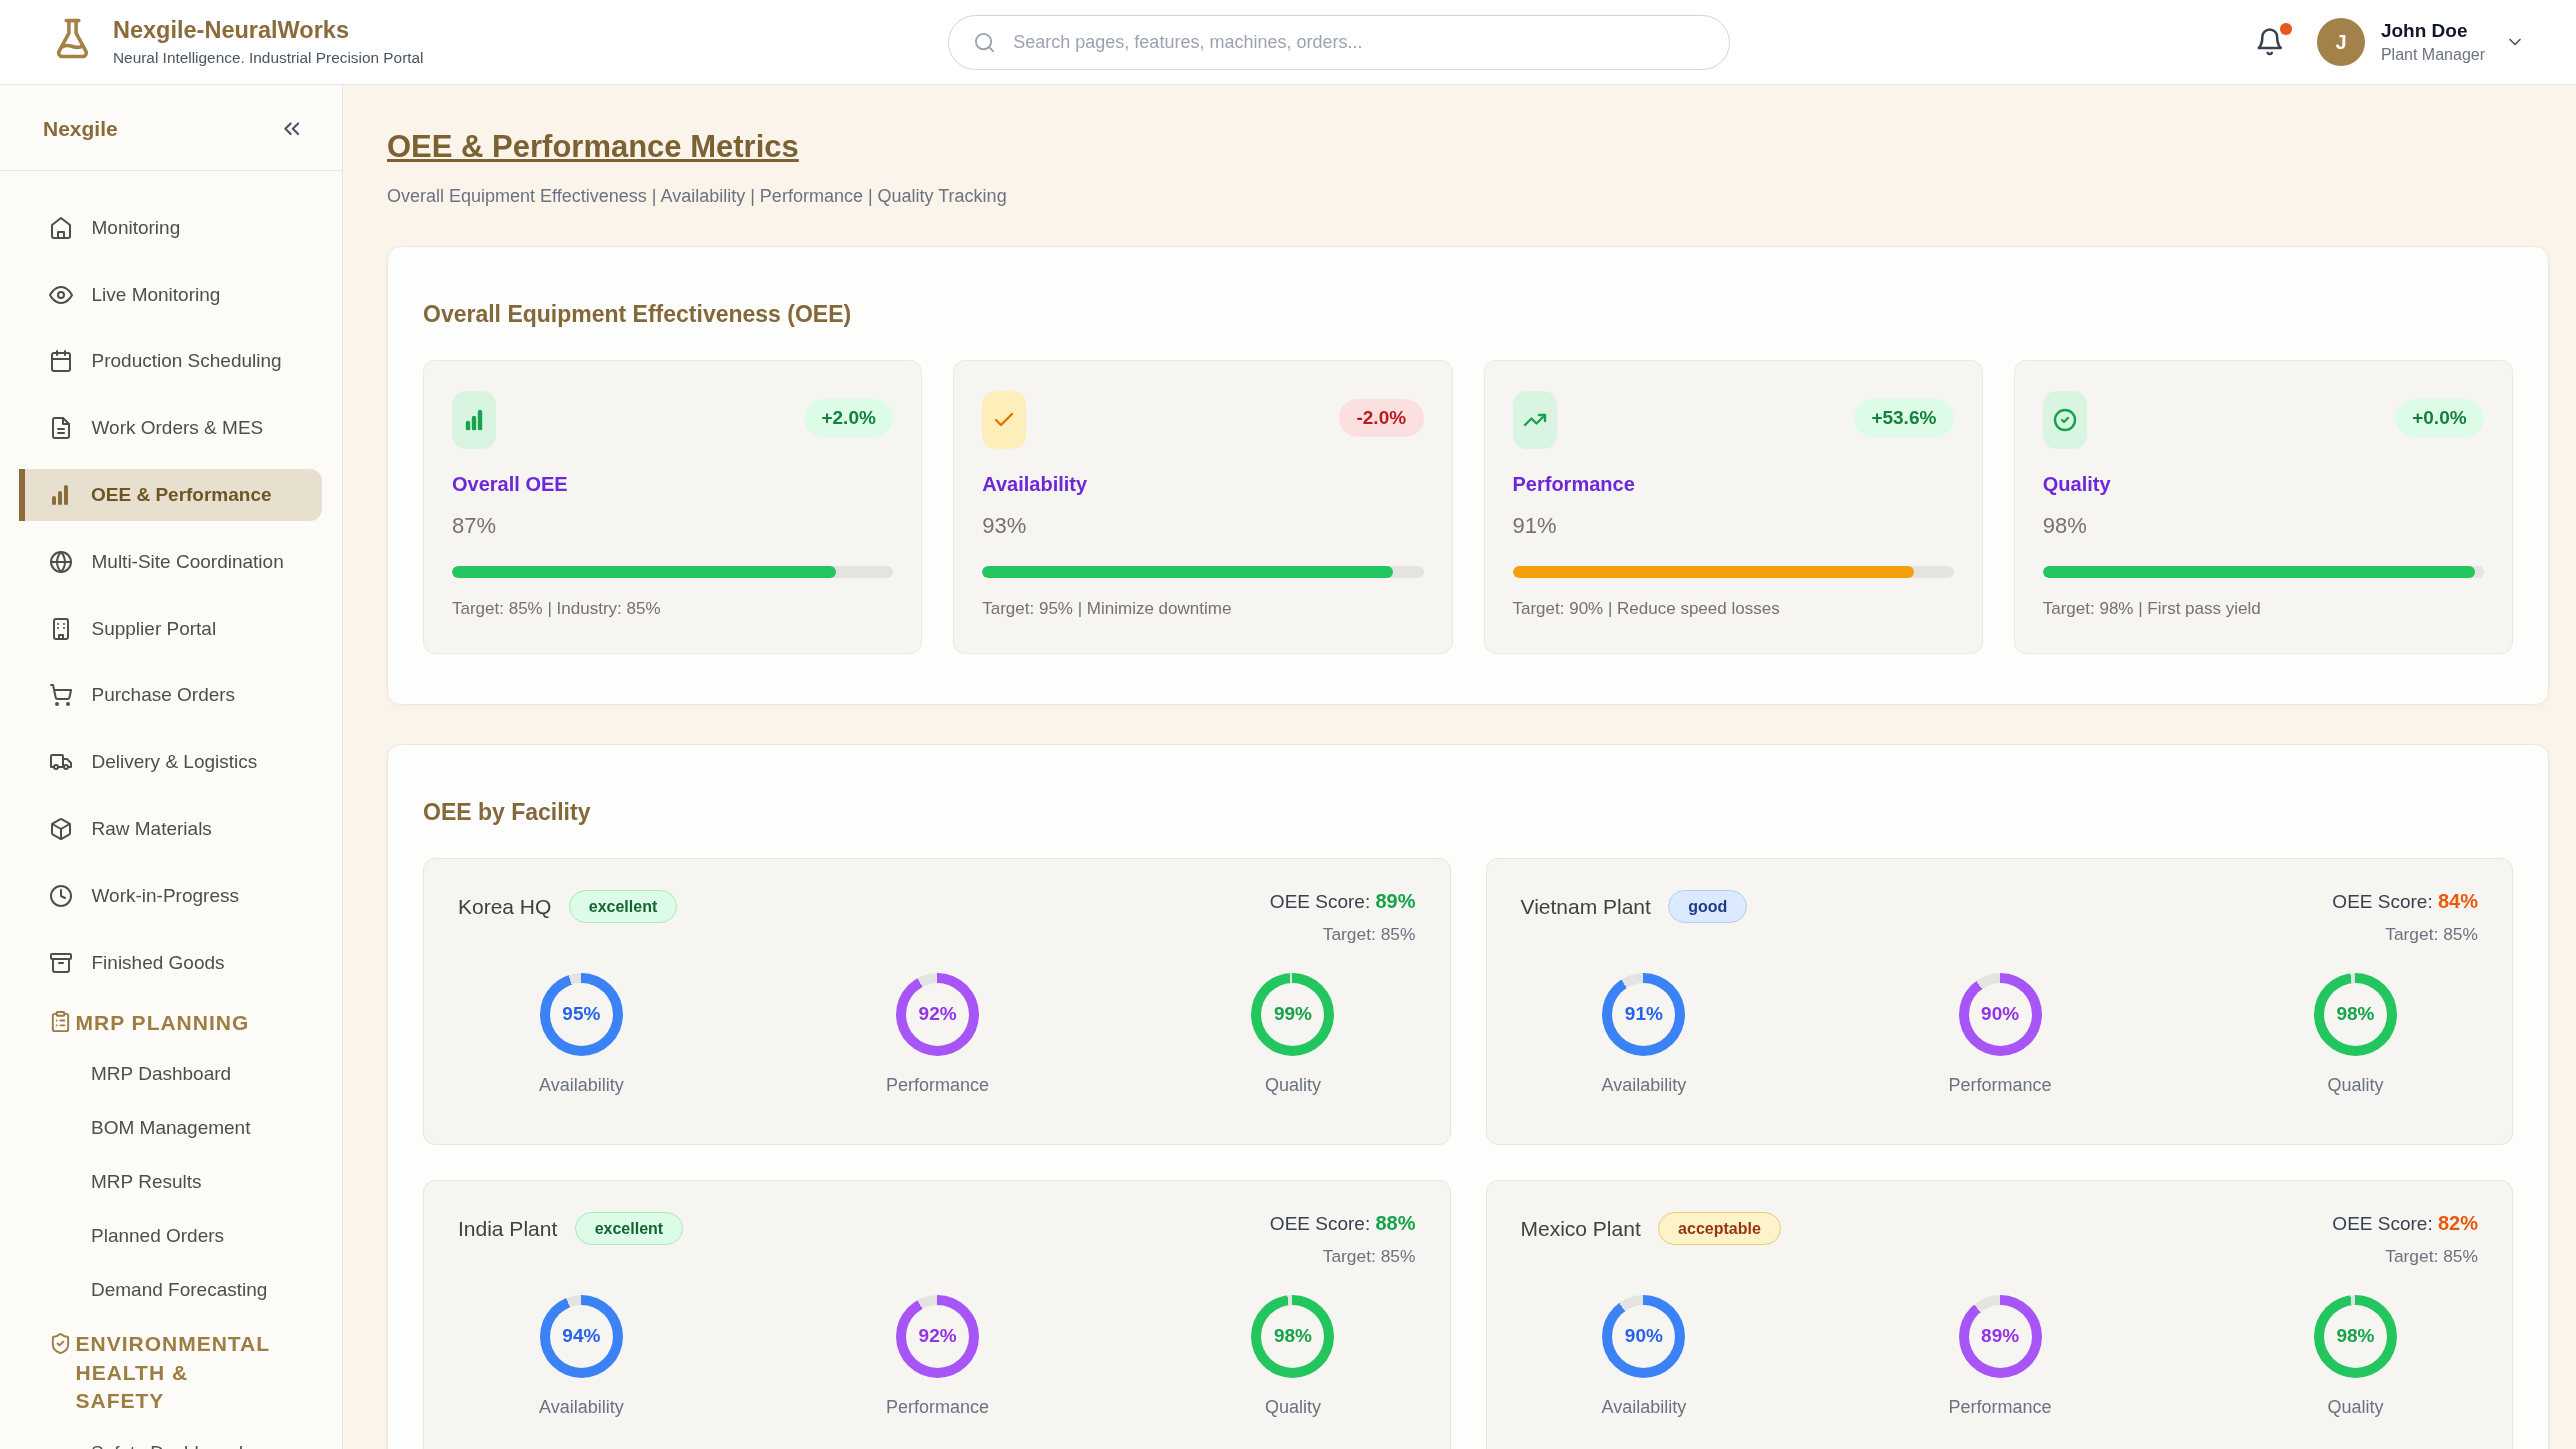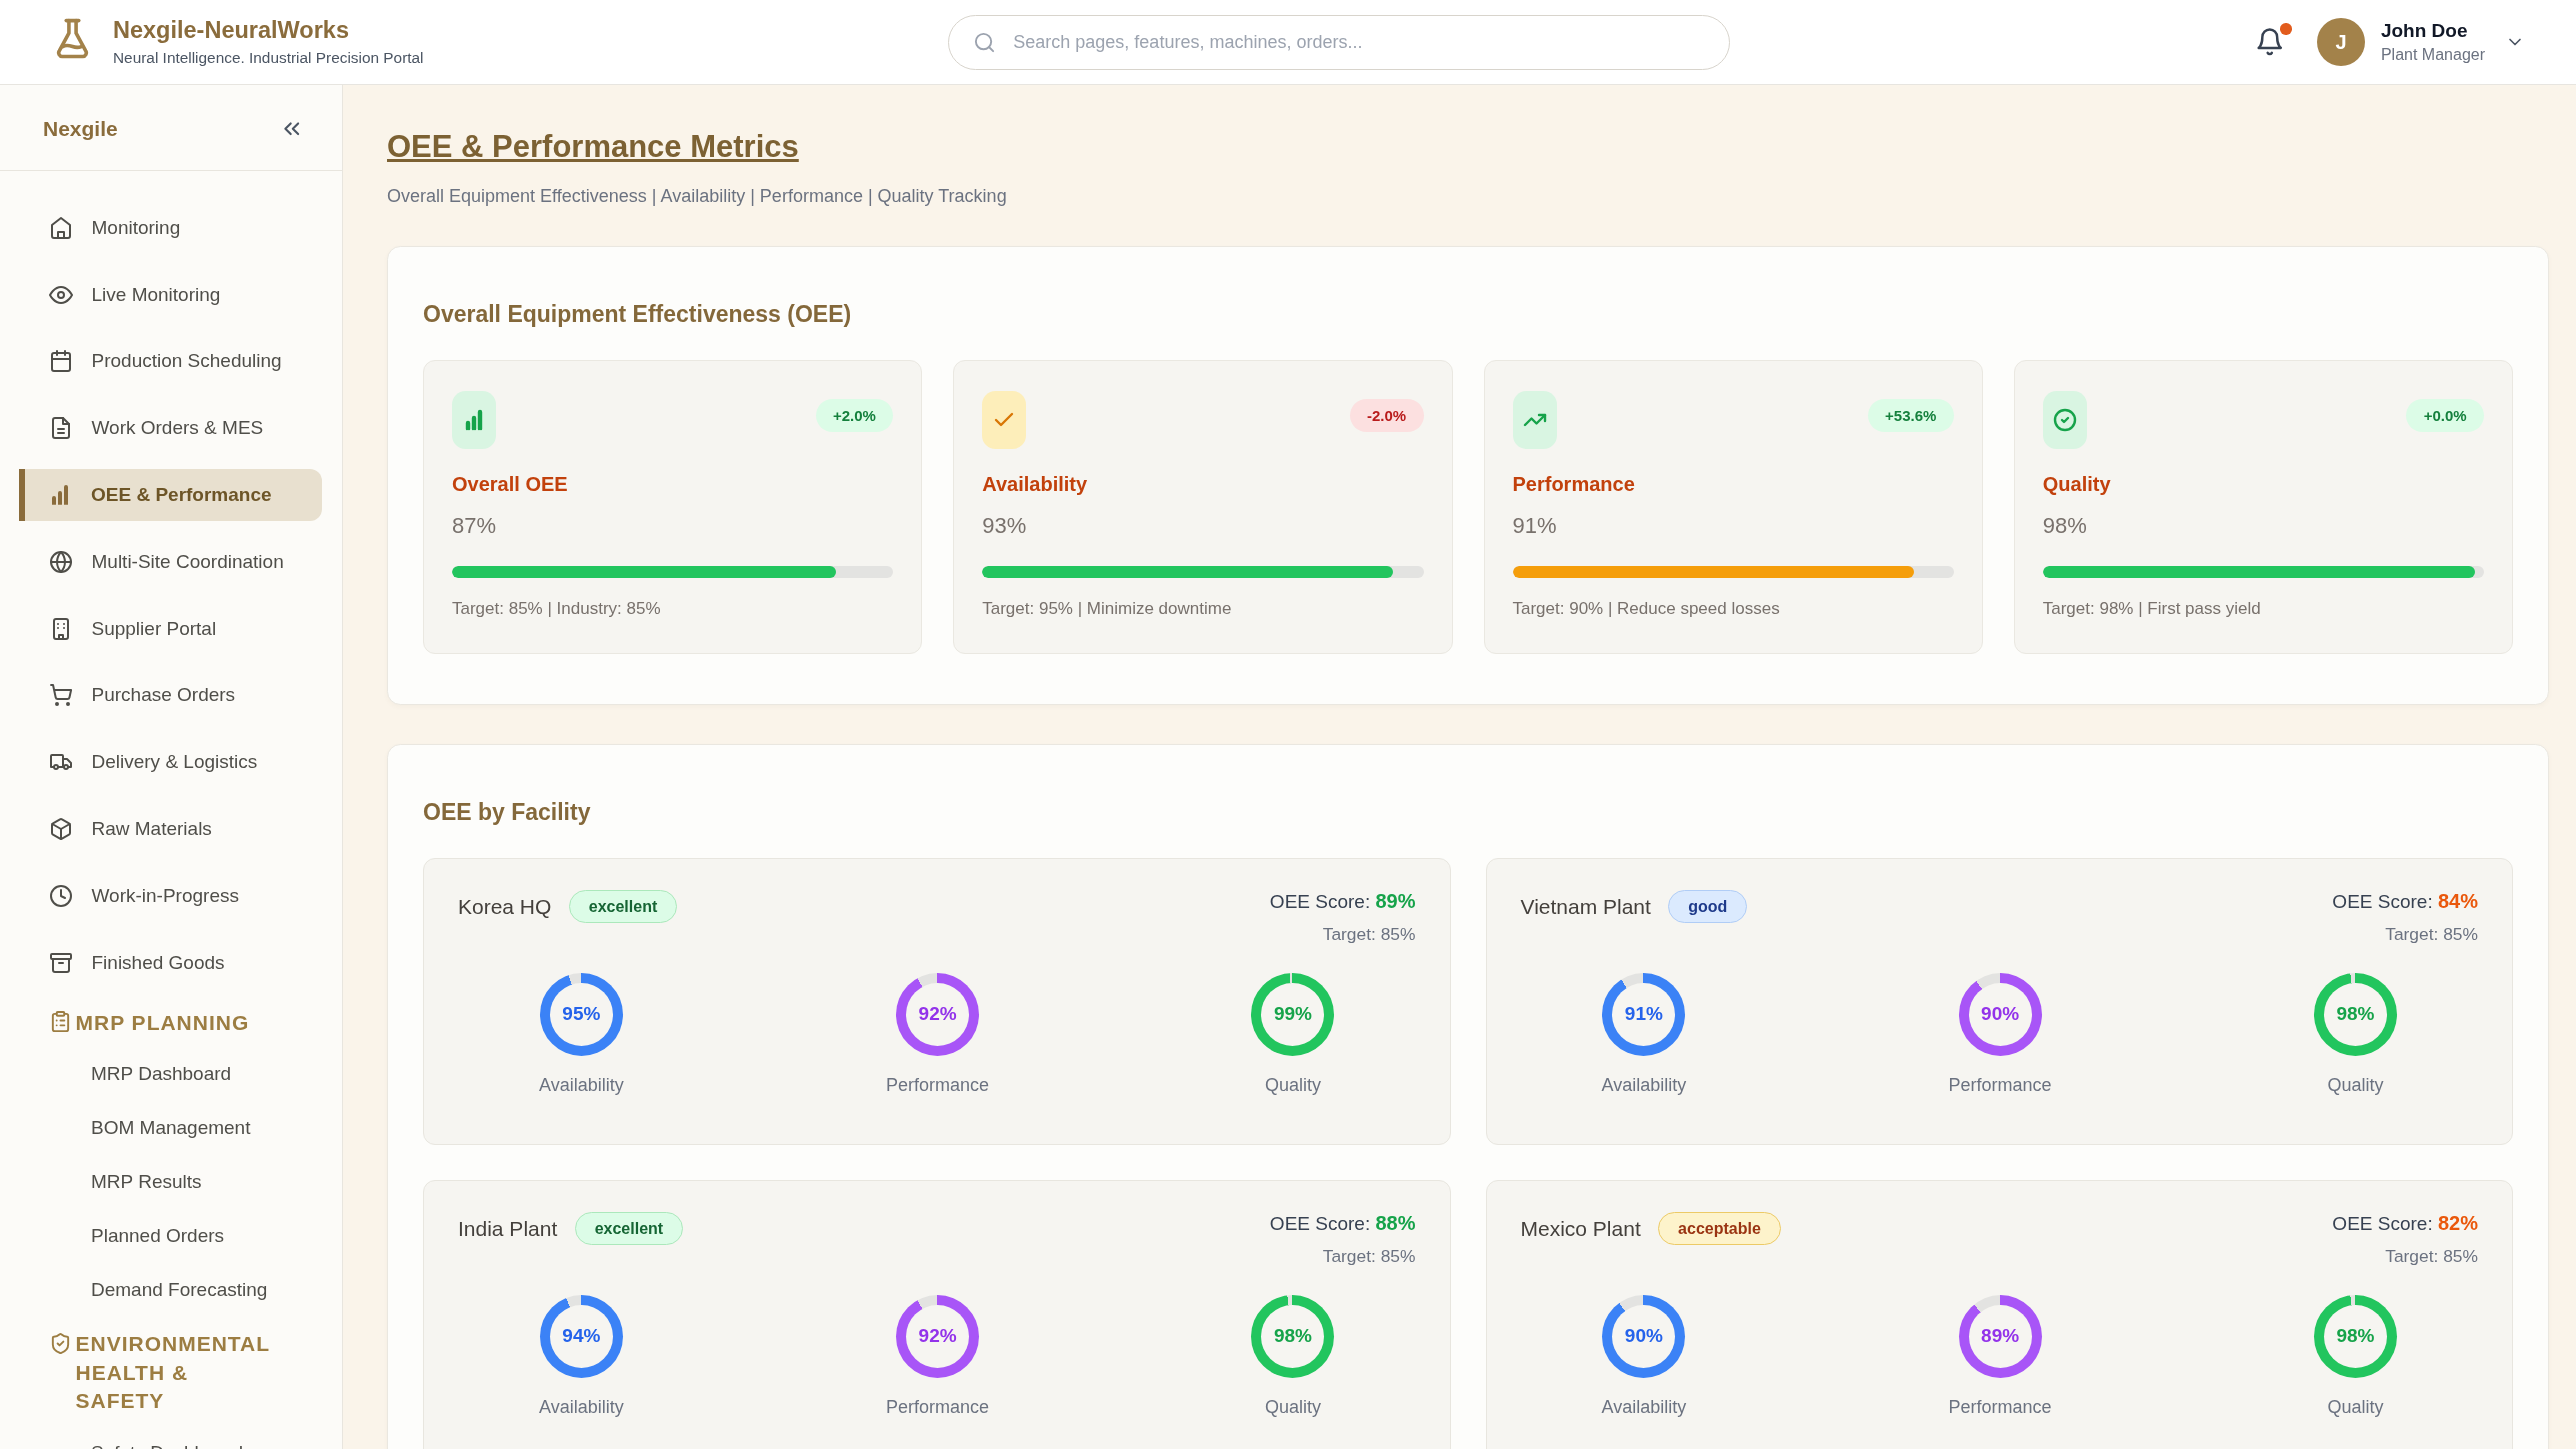--- a/index.html
+++ b/index.html
@@ -78,22 +78,22 @@
     background:#fdfdfb; border:1.3px solid #eae7e0; border-radius:13.4px;
     margin-top:39px; padding:50px 35px; box-shadow:0 2px 5.4px rgba(90,80,60,0.04);
   }
   .panel-h { font-size:23px; color:#84683a; font-weight:bold; margin:4px 0 0 0; }
 
   
   .metric-grid { display:grid; grid-template-columns:repeat(4,1fr); gap:31px; margin-top:32px; }
   .mcard { background:#f6f5f1; border:1.3px solid #eae8e1; border-radius:12px; padding:29.5px 28px; height:294px; }
   .mcard-top { display:flex; justify-content:space-between; align-items:flex-start; }
   .mtile { width:44px; height:58px; border-radius:13.4px; display:flex; align-items:center; justify-content:center; }
-  .delta { font-size:15px; font-weight:bold; border-radius:670px; padding:8px 17.4px; margin-top:8px; }
-  .mname { font-size:20px; font-weight:600; color:#c2410c; margin-top:24px; }
+  .delta { font-size:19px; font-weight:bold; border-radius:670px; padding:8px 17.4px; margin-top:8px; }
+  .mname { font-size:20px; font-weight:600; color:#6d28d9; margin-top:24px; }
   .mvalue { font-size:22px; color:#78716c; margin-top:17.4px; }
   .mbar { height:12px; background:#e3e3e1; border-radius:670px; margin-top:27px; overflow:hidden; }
   .mbar-fill { height:100%; border-radius:670px; }
   .mfoot { font-size:17px; color:#78716c; margin-top:21.5px; }
 
   
   .facility-grid { display:grid; grid-template-columns:1fr 1fr; gap:35px; margin-top:32px; }
   .fcard { background:#f6f5f1; border:1.3px solid #e8e6df; border-radius:12px; padding:31px 34px; height:287px; }
   .fhead { display:flex; justify-content:space-between; align-items:flex-start; }
   .fhead-left { display:flex; align-items:center; gap:17.4px; }

